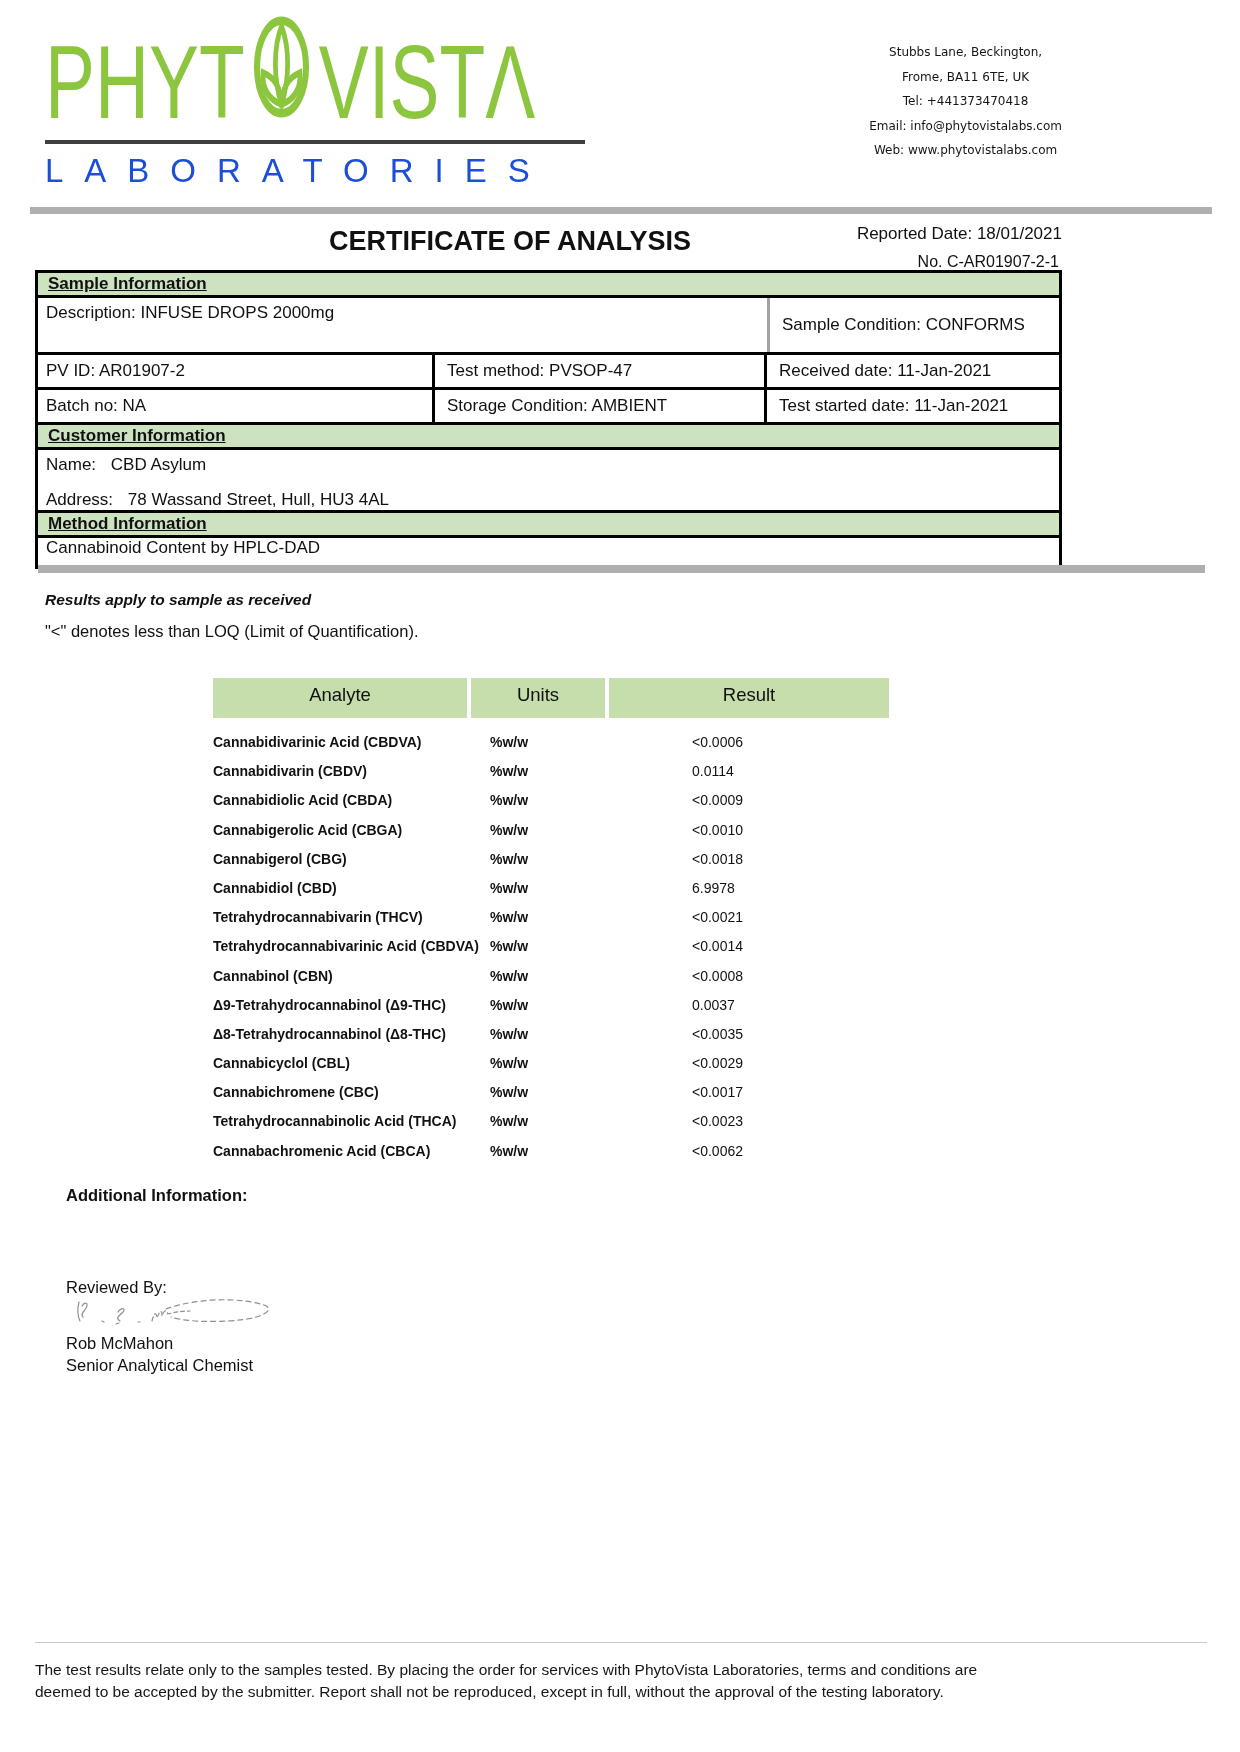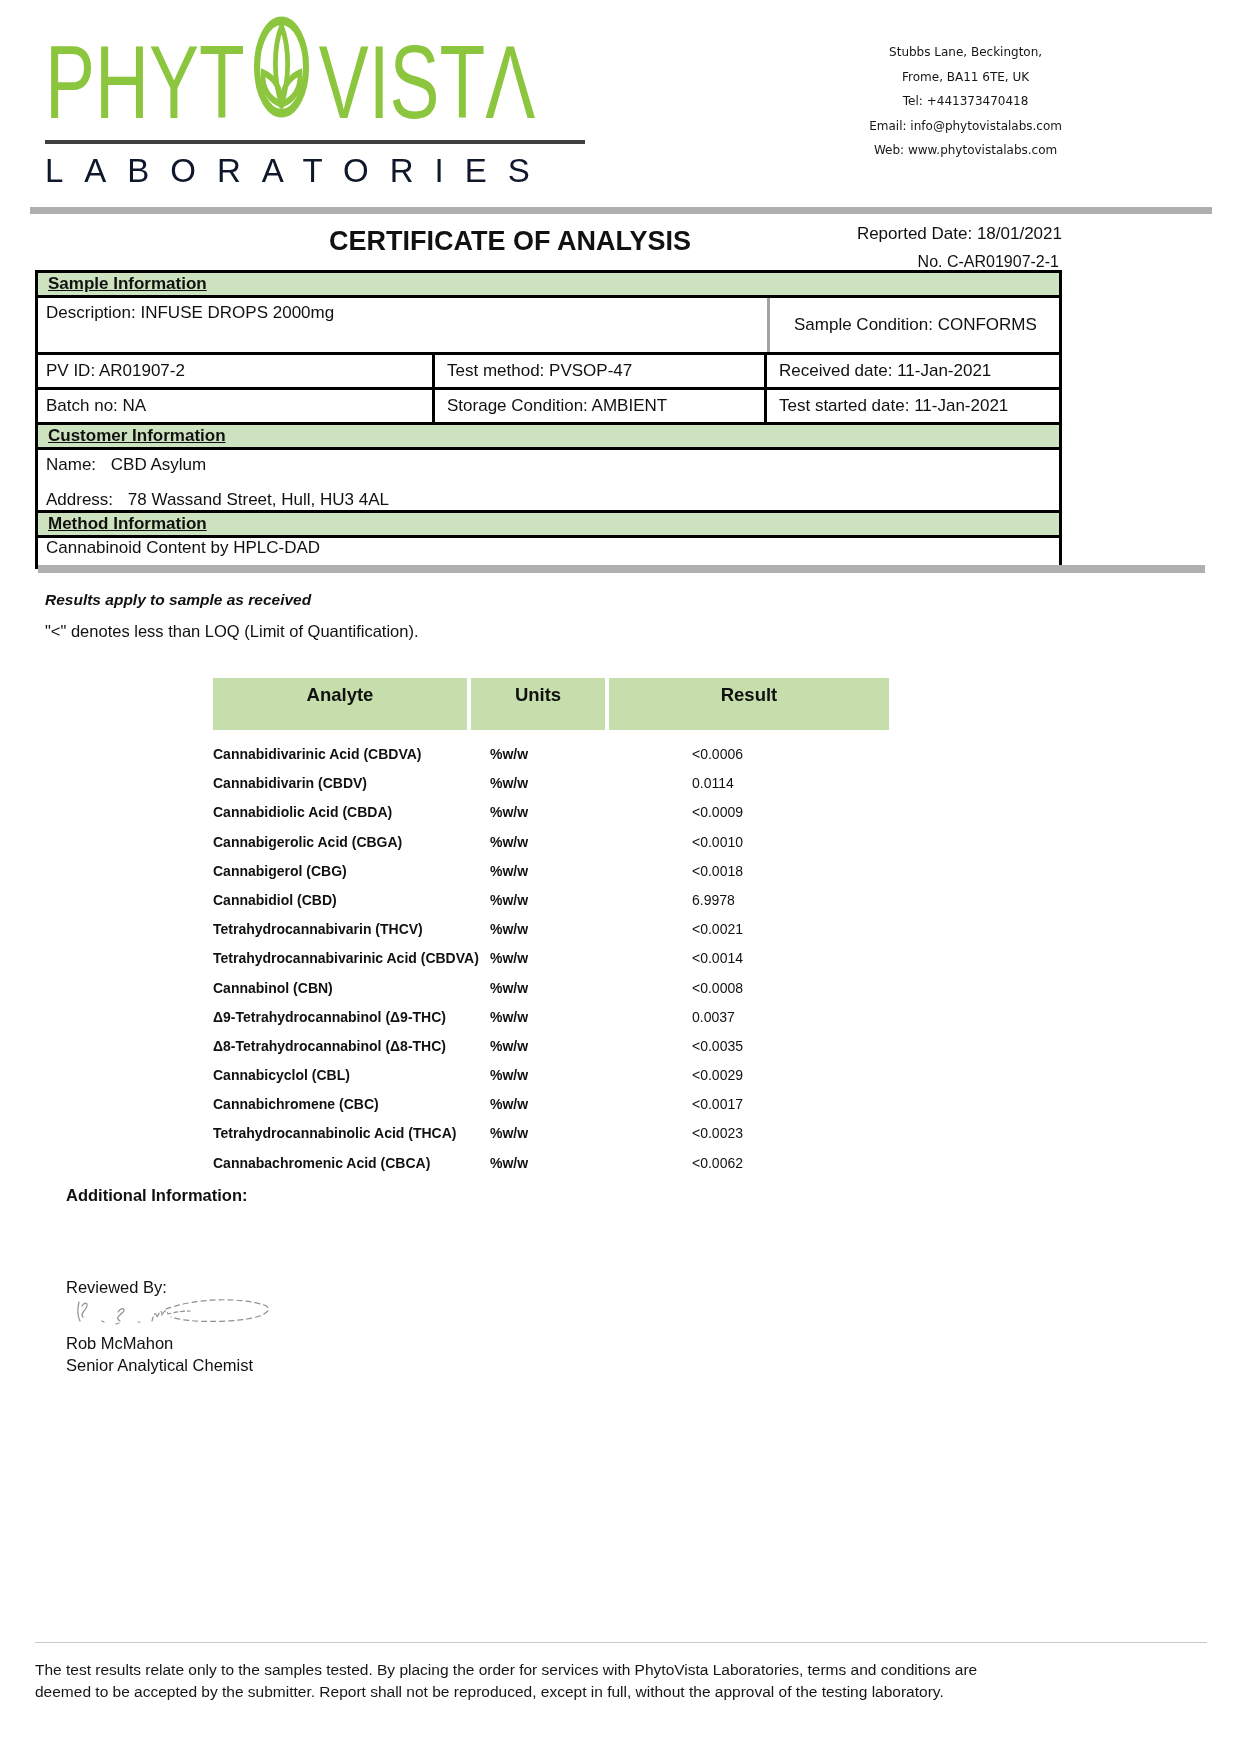--- a/index.html
+++ b/index.html
@@ -9,54 +9,54 @@
   }
   
   .logo-block{position:absolute; left:45px; top:26px; width:545px;}
   .logo-row{
     display:flex; align-items:center; height:112px; white-space:nowrap;
     color:#8CC63F; font-size:104px; font-weight:400;
     transform:scaleX(0.72); transform-origin:0 50%;
   }
   .logo-leaf{margin:0 4px 6px 4px;}
   .logo-divider{margin-top:2px; width:540px; height:4px; background:#3F3F3F;}
-  .logo-sub{margin-top:8px; font-size:33px; letter-spacing:21px; color:#0f172a; white-space:nowrap;}
+  .logo-sub{margin-top:8px; font-size:33px; letter-spacing:21px; color:#1d4ed8; white-space:nowrap;}
   
   .contact{
     position:absolute; right:178px; top:40px; text-align:center;
     font-family:"DejaVu Sans", sans-serif; font-size:12px; line-height:24.5px; color:#161616;
   }
   
   .gray-bar-1{position:absolute; left:30px; top:207px; width:1182px; height:7px; background:#AFAFAF;}
   .reported-date{position:absolute; right:178px; top:224px; font-size:17px;}
   .report-no{position:absolute; right:181px; top:253px; font-size:16px;}
   .coa-title{position:absolute; left:0; top:226px; width:1020px; text-align:center; font-size:27px; font-weight:bold;}
   
   .info-table{position:absolute; left:35px; top:270px; width:1027px; border:3px solid #000; box-sizing:border-box; font-size:17px;}
   .section-bar{background:#CDE2BF; border-bottom:3px solid #000; height:19px; padding:1px 0 2px 10px; font-weight:bold;}
   .section-bar .u{text-decoration:underline;}
   .desc-row{display:flex; border-bottom:3px solid #000; height:57px; box-sizing:border-box;}
   .desc-cell{width:732px; border-right:3px solid #a3a3a3; box-sizing:border-box; padding:5px 8px;}
-  .cond-cell{flex:1; display:flex; align-items:center; padding-left:24px;}
+  .cond-cell{flex:1; display:flex; align-items:center; padding-left:12px;}
   .triple-row{display:flex; border-bottom:3px solid #000; height:32px; align-items:center;}
   .t-c1{width:397px; border-right:3px solid #000; box-sizing:border-box; padding:0 8px; height:100%; display:flex; align-items:center;}
   .t-c2{width:332px; border-right:3px solid #000; box-sizing:border-box; padding:0 12px; height:100%; display:flex; align-items:center;}
   .t-c3{flex:1; padding:0 12px; height:100%; display:flex; align-items:center;}
   .customer-cell{border-bottom:3px solid #000; padding:5px 8px 8px 8px; height:47px;}
   .cust-line{margin-bottom:15px;}
   .lbl-gap{display:inline-block; min-width:10px;}
   .method-cell{padding:0 8px 6px 8px; height:22px;}
   .gray-bar-2{position:absolute; left:38px; top:565px; width:1167px; height:8px; background:#AFAFAF;}
   
   .note-1{position:absolute; left:45px; top:591px; font-weight:bold; font-style:italic; font-size:15.5px;}
   .note-2{position:absolute; left:45px; top:622px; font-size:16.5px;}
   
   .results{position:absolute; left:213px; top:678px; width:676px;}
   .results-header{display:flex; gap:4px;}
-  .rh{background:#C5DEAC; height:52px; box-sizing:border-box; text-align:center; font-weight:bold; font-size:18.5px; padding-top:6px;}
+  .rh{background:#C5DEAC; height:40px; box-sizing:border-box; text-align:center; font-weight:normal; font-size:18.5px; padding-top:6px;}
   .rh-analyte{width:254px;}
   .rh-units{width:134px;}
   .rh-result{flex:1;}
   .results-rows{margin-top:16px;}
   .r-row{display:flex; height:29.2px; font-size:14px;}
   .c-analyte{width:277px; font-weight:bold;}
   .c-units{width:202px; font-weight:bold;}
   .c-result{flex:1;}
   
   .additional{position:absolute; left:66px; top:1186px; font-weight:bold; font-size:16.5px;}

